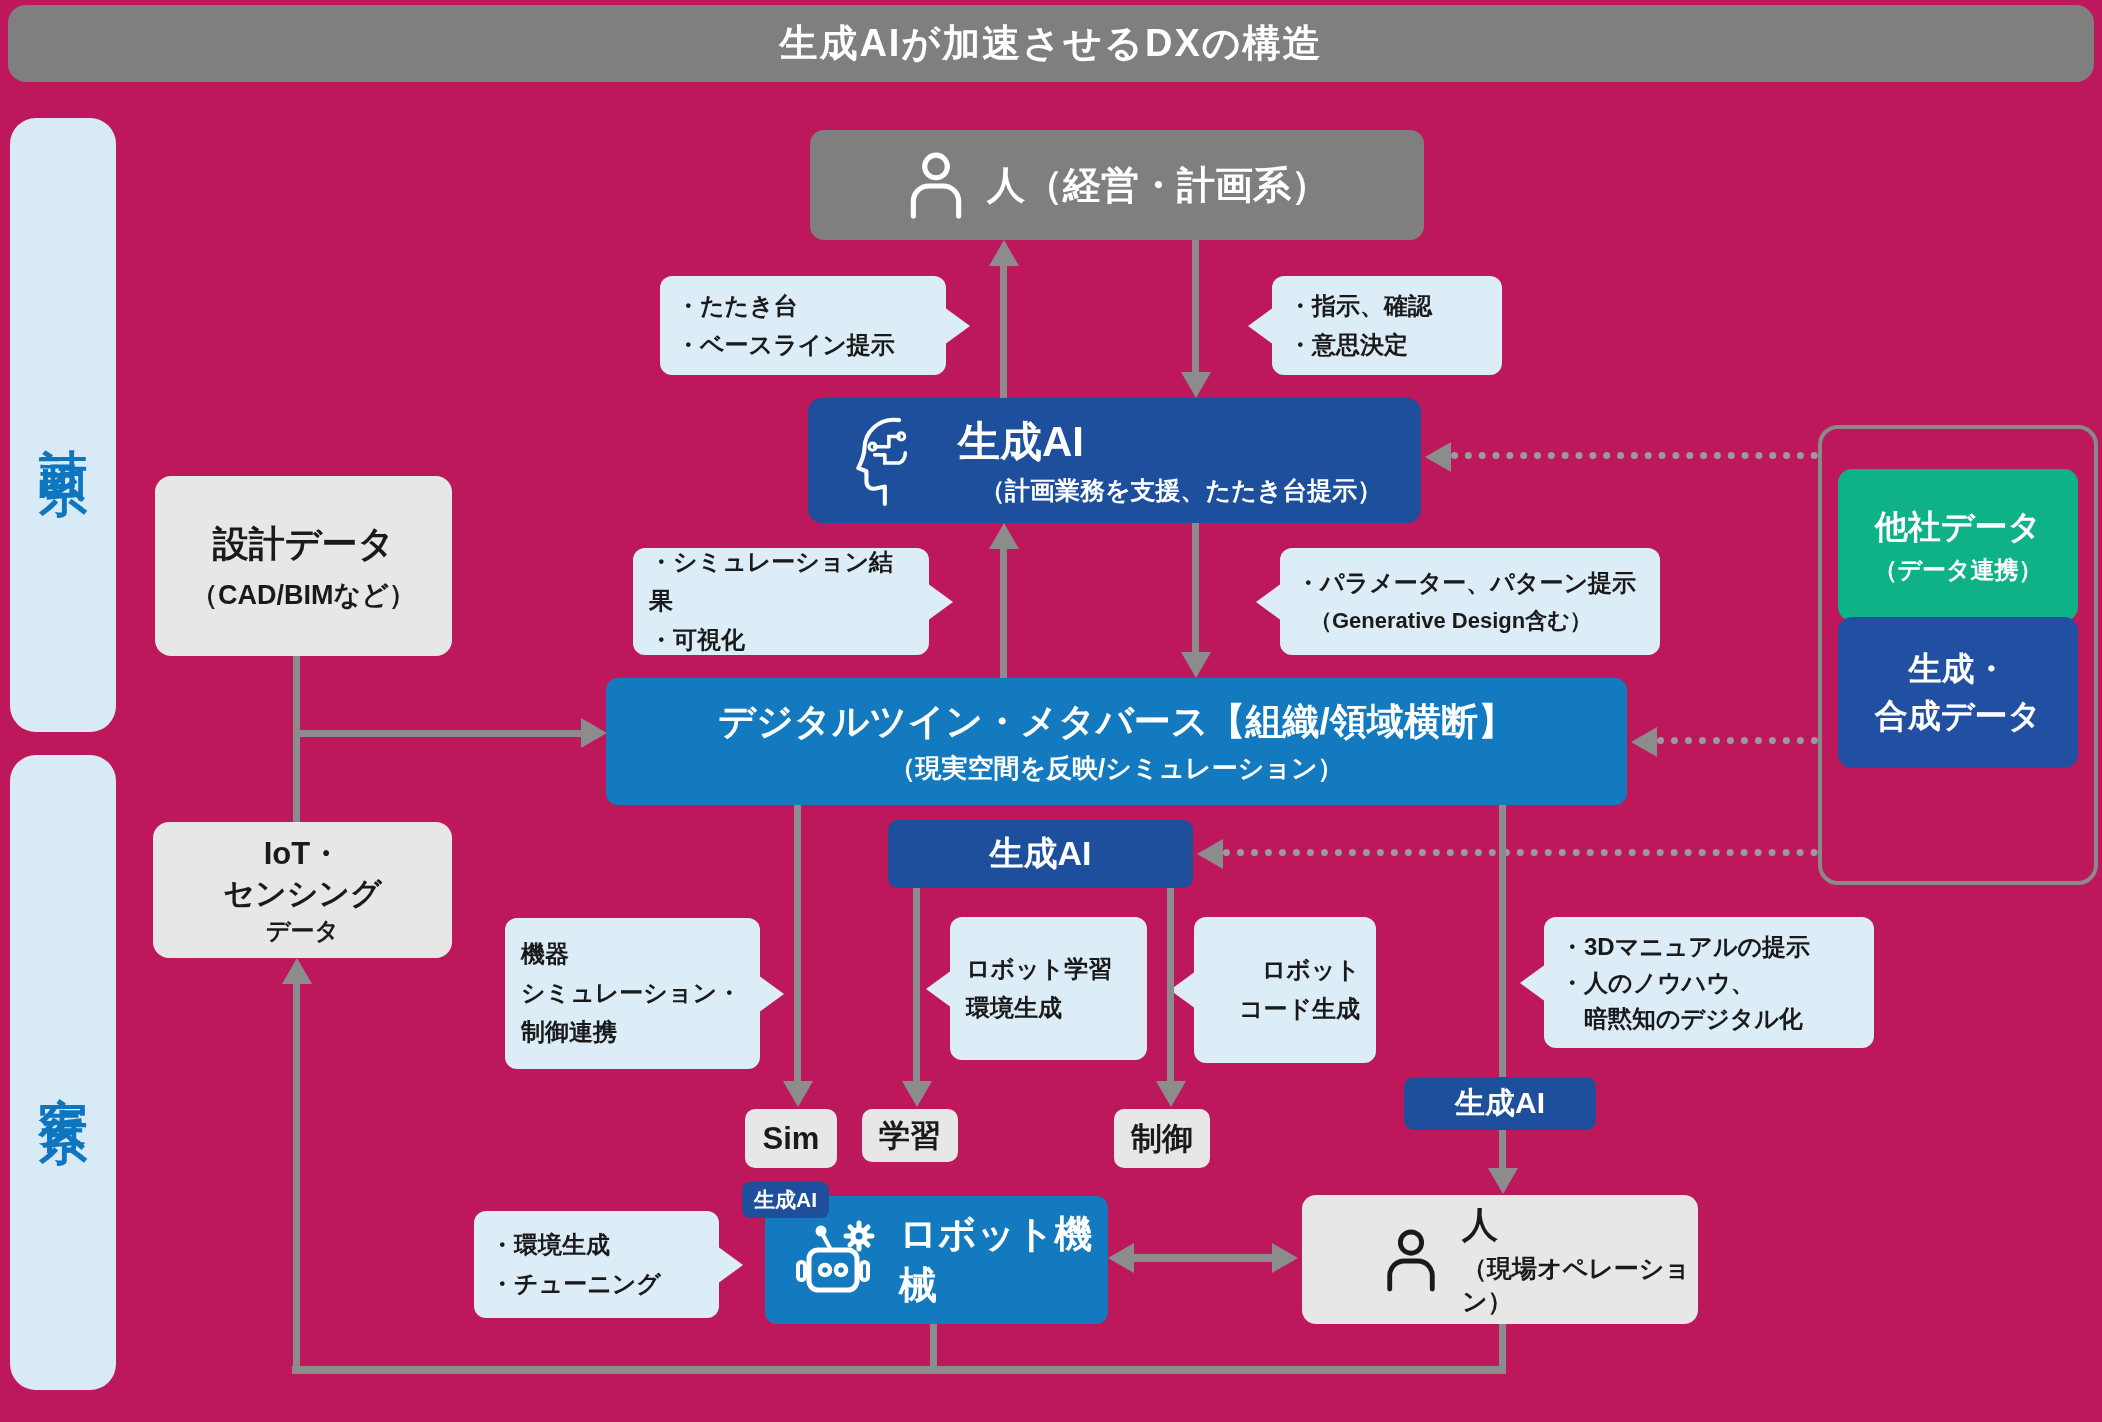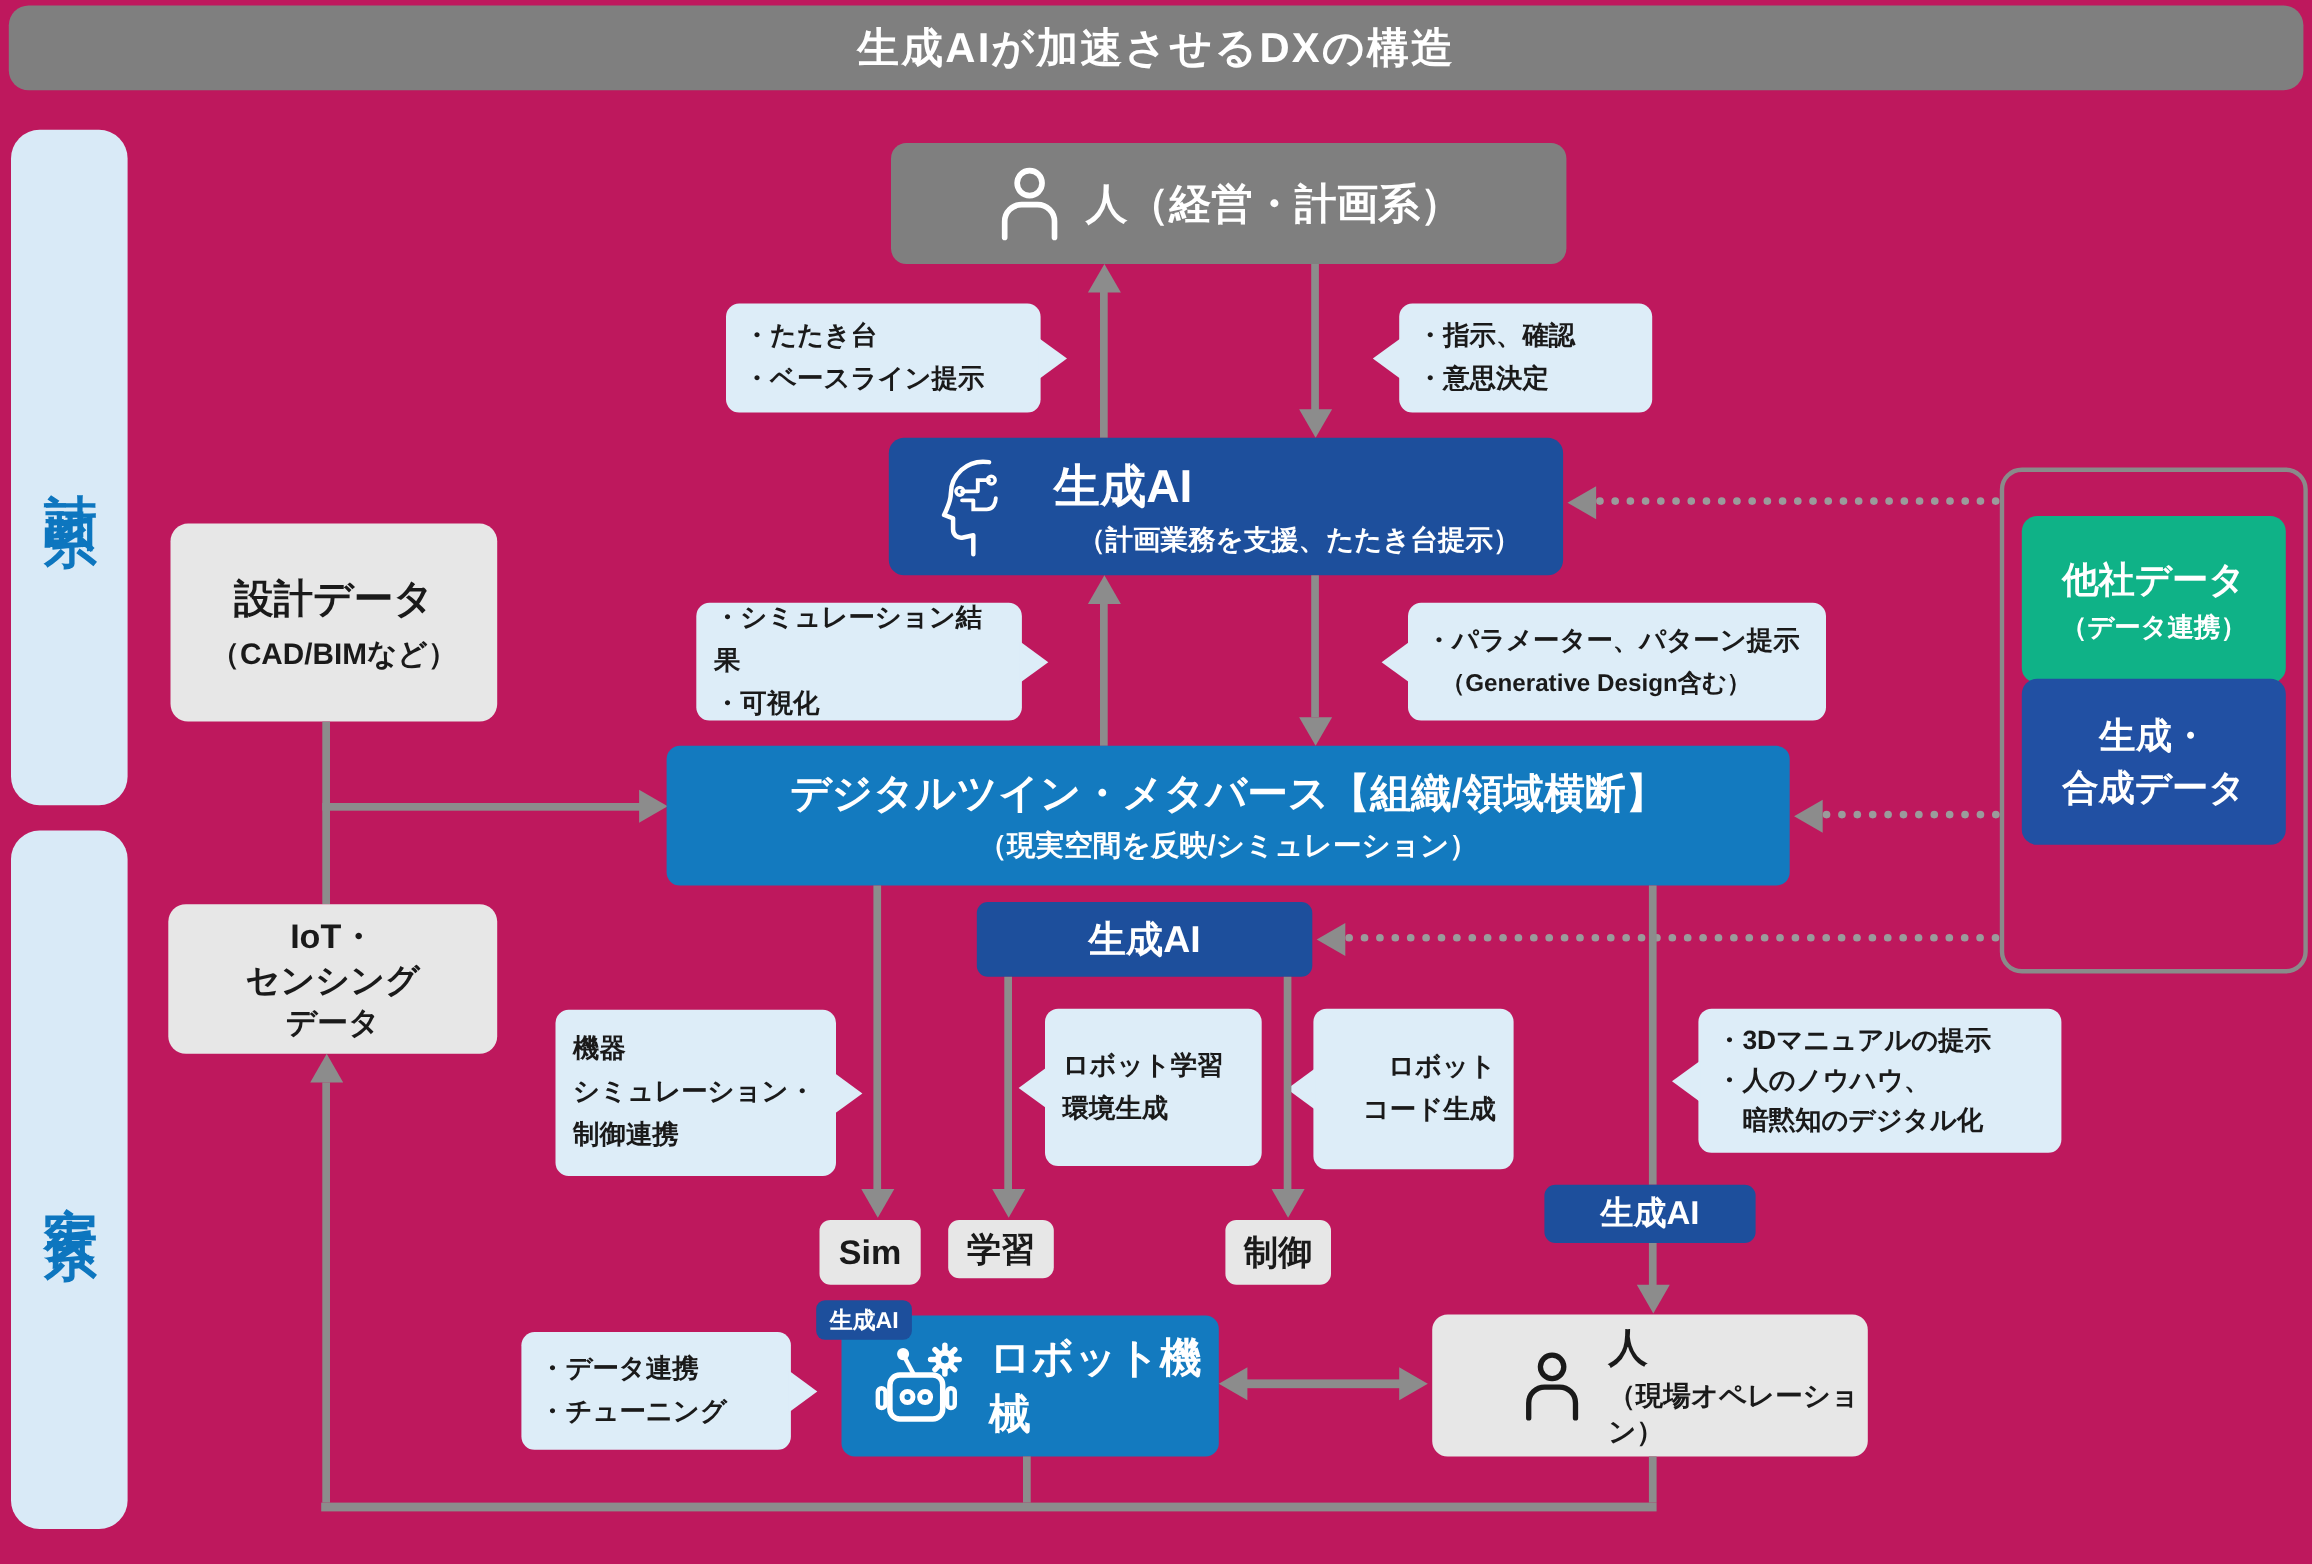--- a/index.html
+++ b/index.html
@@ -153,21 +153,21 @@
   <div class="dotted" style="left:1451px;top:452px;width:367px;"></div>
   <div class="tri left" style="left:1425px;top:442px;"></div>
   <div class="dotted" style="left:1657px;top:737px;width:161px;"></div>
   <div class="tri left" style="left:1631px;top:727px;"></div>
   <div class="dotted" style="left:1223px;top:849px;width:595px;"></div>
   <div class="tri left" style="left:1197px;top:839px;"></div>
 
   <div class="abs flexc col lightgray-node" style="left:153px;top:822px;width:299px;height:136px;line-height:1.3;">
     <span class="node-title" style="font-size:31px;">IoT・</span>
     <span class="node-title" style="font-size:31px;">センシング</span>
-    <span class="node-title" style="font-size:28px;">データ</span>
+    <span class="node-title" style="font-size:24px;">データ</span>
   </div>
 
   <div class="bubble" style="left:505px;top:918px;width:255px;height:151px;align-items:flex-start;">
     <div>機器</div>
     <div>シミュレーション・</div>
     <div>制御連携</div>
     <div class="pt r"></div>
   </div>
   <div class="bubble" style="left:950px;top:917px;width:197px;height:143px;align-items:flex-start;">
     <div>ロボット学習</div>
@@ -236,21 +236,21 @@
         </g>
       </svg>
     </span>
     <span style="font-size:38px;font-weight:bold;">ロボット機械</span>
   </div>
   <div class="abs flexc badge" style="left:742px;top:1182px;width:87px;height:36px;font-size:21px;z-index:3;">
     <span>生成AI</span>
   </div>
 
   <div class="bubble" style="left:474px;top:1211px;width:245px;height:107px;">
-    <div>・データ連携</div>
+    <div>・環境生成</div>
     <div>・チューニング</div>
     <div class="pt r"></div>
   </div>
 
   <div class="abs" style="left:1302px;top:1195px;width:396px;height:129px;background:var(--lightgray,#e7e7e7);border-radius:14px;display:flex;align-items:center;padding-left:80px;gap:22px;box-sizing:border-box;color:var(--text,#1a1a1a);">
     <span>
       <svg width="58" height="66" viewBox="0 0 60 68" fill="none">
         <circle cx="30" cy="16" r="11" stroke="#1a1a1a" stroke-width="5"></circle>
         <path d="M8 64 V50 a15 15 0 0 1 15 -15 h14 a15 15 0 0 1 15 15 v14" stroke="#1a1a1a" stroke-width="5" stroke-linecap="round"></path>
       </svg>

